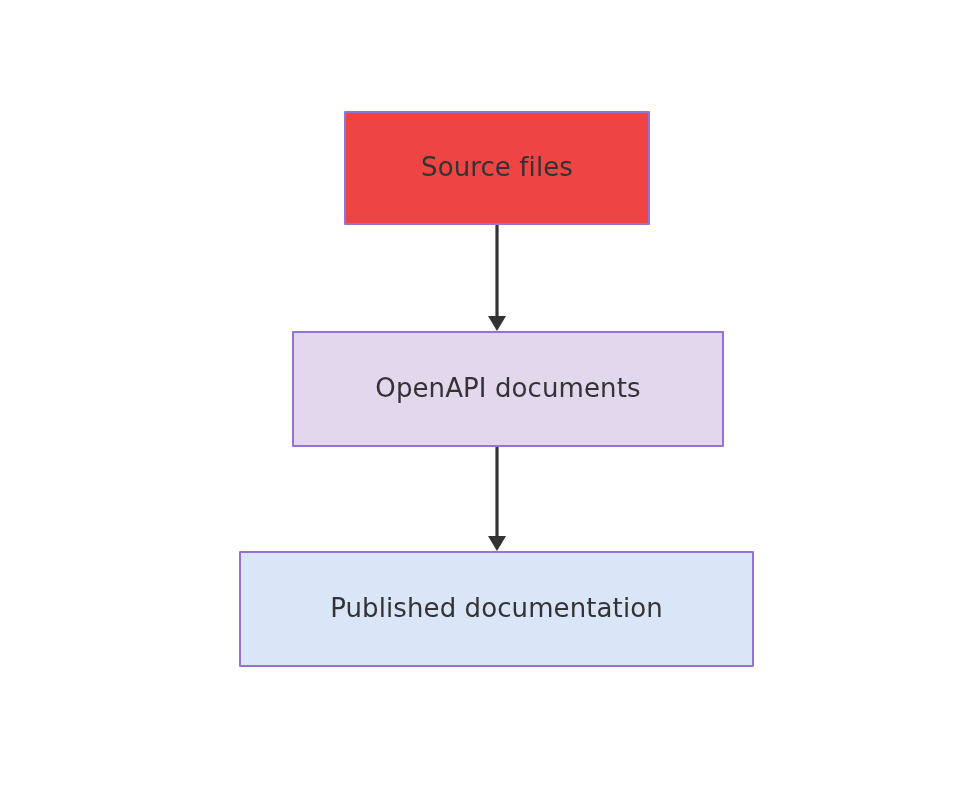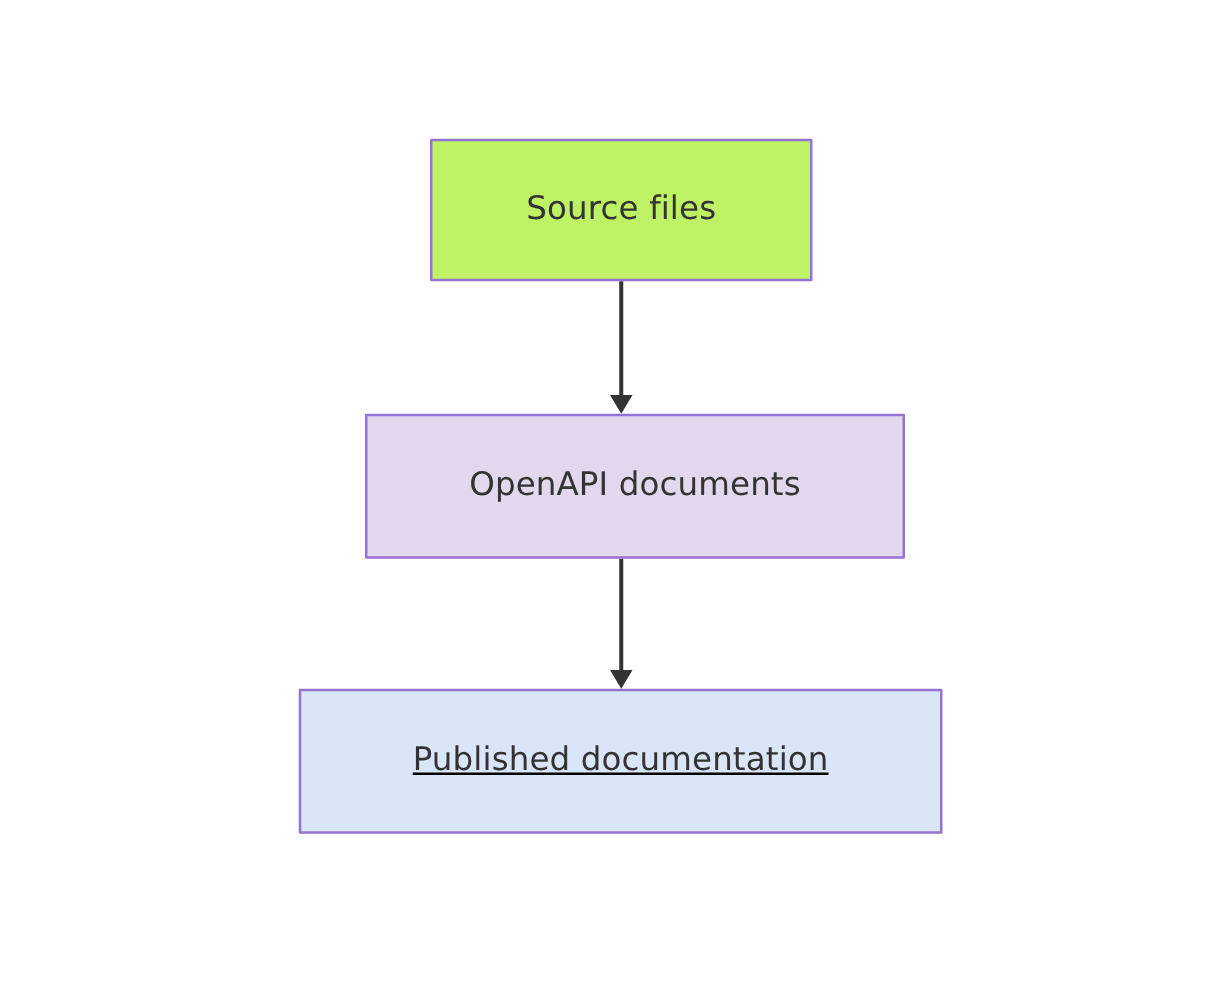--- a/index.html
+++ b/index.html
@@ -57,21 +57,20 @@
     background: #e2d7ec;
     margin-left: 11px;
   }
 
   #node-published-documentation {
     left: 239px;
     top: 551px;
     width: 515px;
     height: 116px;
     background: #dbe5f8;
-    text-decoration: underline;
   }
 
   .edge-layer {
     position: absolute;
     left: 0;
     top: 0;
     width: 980px;
     height: 794px;
     pointer-events: none;
   }
@@ -85,21 +84,21 @@
     <g>
       <line x1="497" y1="225" x2="497" y2="317" stroke="#333333" stroke-width="3.2"></line>
       <polygon points="488,316 506,316 497,331" fill="#333333"></polygon>
     </g>
     <g>
       <line x1="497" y1="447" x2="497" y2="537" stroke="#333333" stroke-width="3.2"></line>
       <polygon points="488,536 506,536 497,551" fill="#333333"></polygon>
     </g>
   </svg>
 
-  <div class="node" id="node-source-files" style="background: #bef264; border-color: rgb(150, 115, 211);">
+  <div class="node" id="node-source-files" style="background: #ef4444; border-color: rgb(150, 115, 211);">
     <span class="node-label" style="color: rgb(51, 51, 51);">Source files</span>
   </div>
 
   <div class="node" id="node-openapi-documents" style="background: rgb(226, 215, 236); border-color: rgb(150, 115, 211);">
     <span class="node-label" style="color: rgb(51, 51, 51);">OpenAPI documents</span>
   </div>
 
   <div class="node" id="node-published-documentation" style="background: rgb(219, 229, 248); border-color: rgb(150, 115, 211);">
     <span class="node-label" style="color: rgb(51, 51, 51);">Published documentation</span>
   </div>

